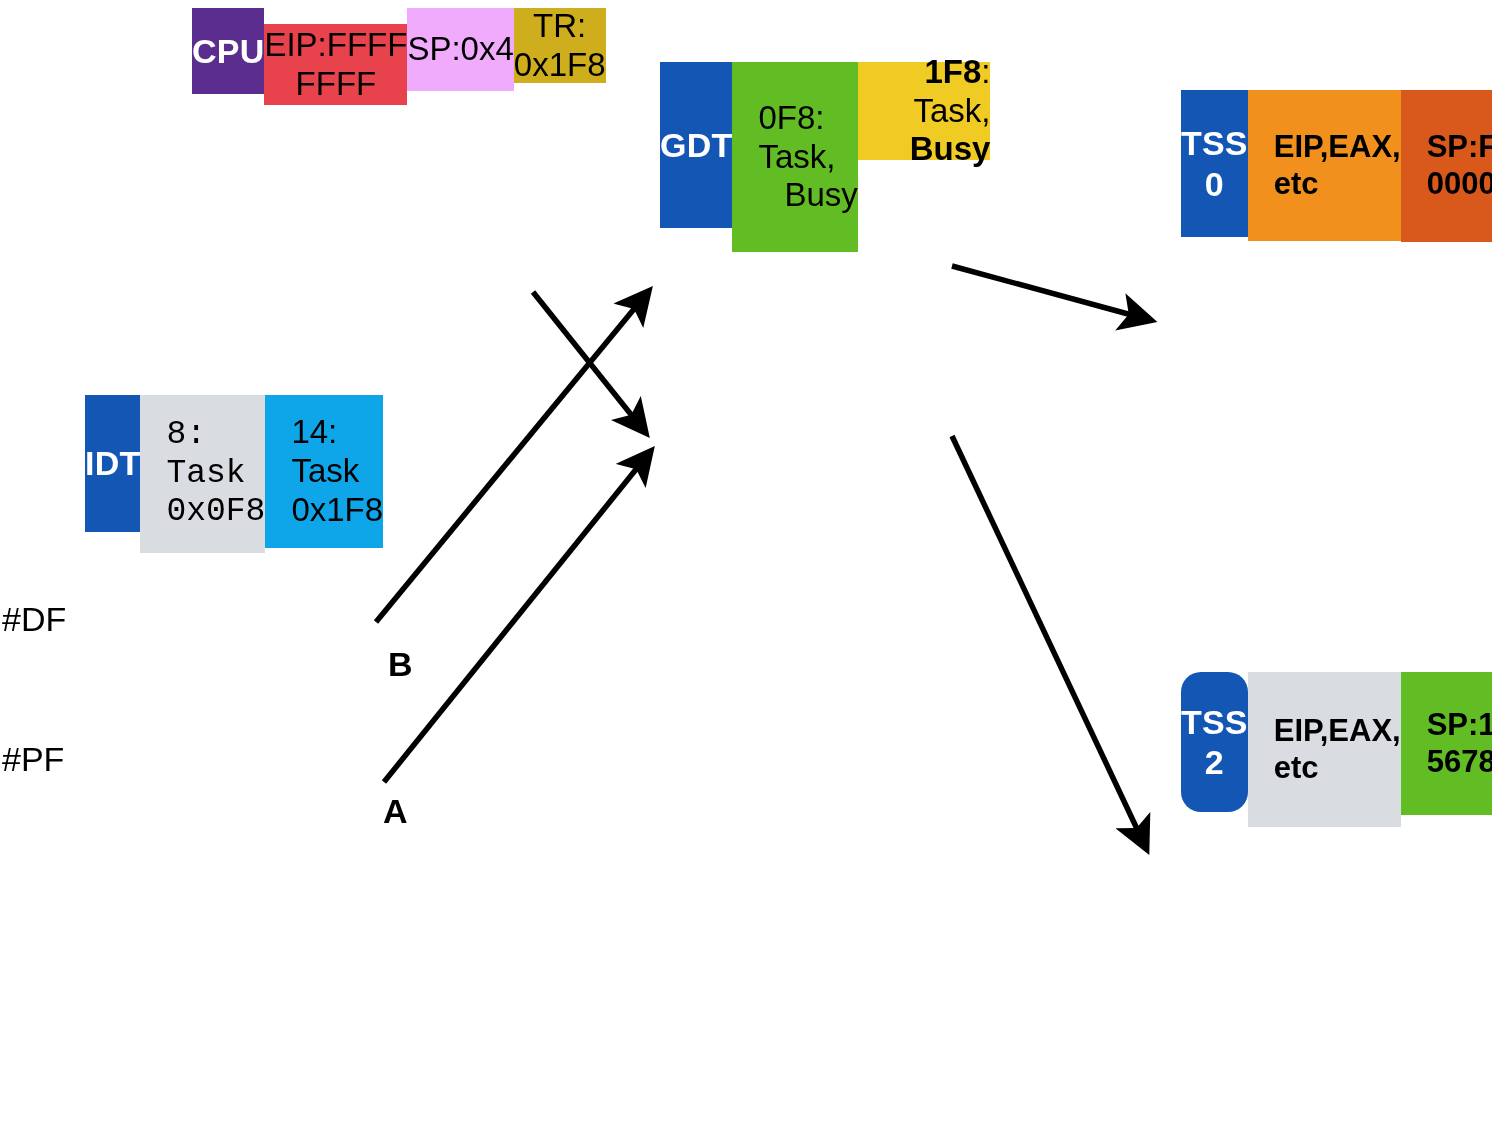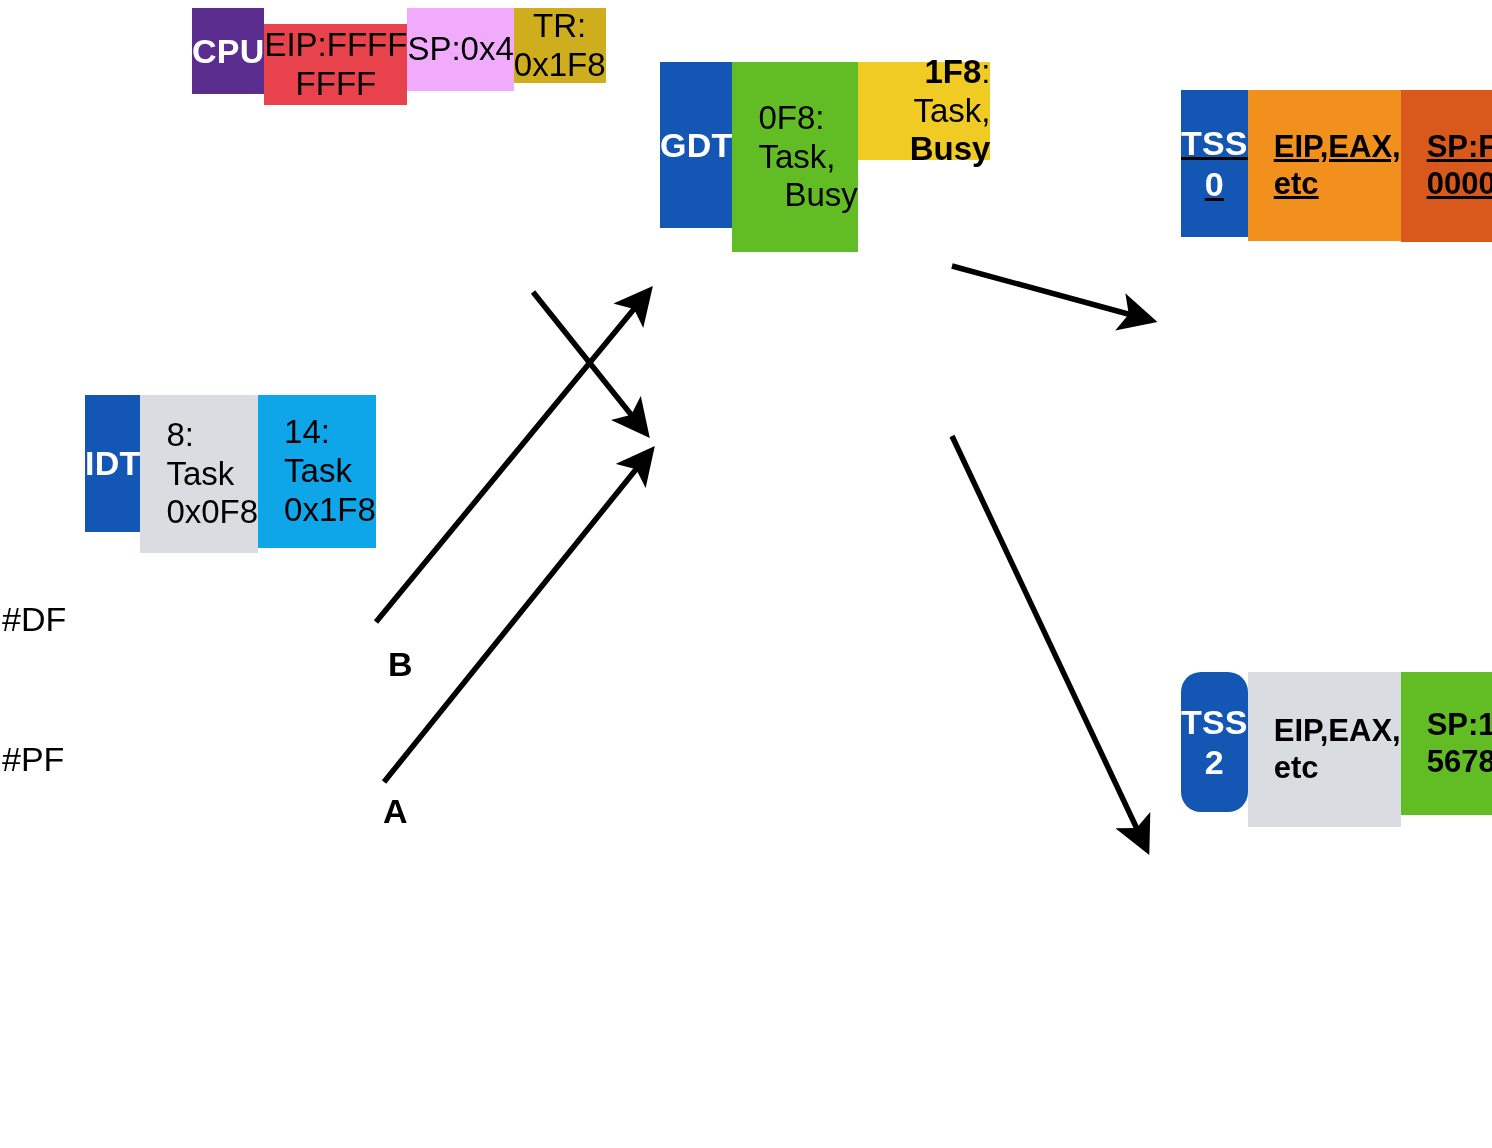--- a/index.html
+++ b/index.html
@@ -80,21 +80,21 @@
 
   <div class="box" style="left:192px; top:8px; width:328px; height:325px;">
     <div class="row hdr" style="background:#5B2D8E; height:86px;">CPU</div>
     <div class="row cell" style="background:#E8434C; height:81px;margin-top:16px;">EIP:FFFF FFFF</div>
     <div class="row cell" style="background:#f0abfc; height:83px;">SP:0x4</div>
     <div class="row cell" style="background:#CFAE1E; height:75px;">TR: 0x1F8</div>
   </div>
 
   <div class="box" style="left:85px; top:395px; width:291px; height:448px;">
     <div class="row hdr" style="background:#1456B4; height:137px;">IDT</div>
-    <div class="row cell lp" style="background:#D9DDE1; height:158px;">8: Task 0x0F8</div>
+    <div class="row cell lp" style="background:#D9DDE1; height:158px;font-family:Liberation Mono, monospace;">8: Task 0x0F8</div>
     <div class="row cell lp" style="background:#0ea5e9; height:153px;">14: Task 0x1F8</div>
   </div>
 
   <div class="side-label" style="left:2px; top:600px;">#DF</div>
   <div class="side-label" style="left:2px; top:740px;">#PF</div>
 
   <div class="edge-label" style="left:388px; top:645px;">B</div>
   <div class="edge-label" style="left:383px; top:792px;">A</div>
 
   <div class="box" style="left:660px; top:62px; width:290px; height:454px;">
@@ -106,21 +106,21 @@
       </span>
     </div>
     <div class="row cell lp" style="background:#F0CB23; height:98px;">
       <span style="display:block; text-align:right;">
         <span class="b-strong">1F8</span><span>: Task,</span><br>
         <span class="b-strong" style="display:inline-block; margin-left:26px;">Busy</span>
       </span>
     </div>
   </div>
 
-  <div class="box" style="left:1181px; top:90px; width:289px; height:494px;text-decoration:underline;">
+  <div class="box" style="left:1181px; top:90px; width:289px; height:494px;">
     <div class="row hdr" style="background:#1456B4; height:147px;">TSS 0</div>
     <div class="row cell bold lp" style="background:#F2901E; height:151px;">EIP,EAX, etc</div>
     <div class="row cell bold lp" style="background:#D9581C; height:152px;">SP:FFFF 0000</div>
   </div>
 
   <div class="box" style="left:1181px; top:672px; width:289px; height:438px;">
     <div class="row hdr" style="background:#1456B4; height:140px;border-radius:20px;">TSS 2</div>
     <div class="row cell bold lp" style="background:#D9DDE1; height:155px;">EIP,EAX, etc</div>
     <div class="row cell bold lp" style="background:#62BC24; height:143px;">SP:1234 5678</div>
   </div>

